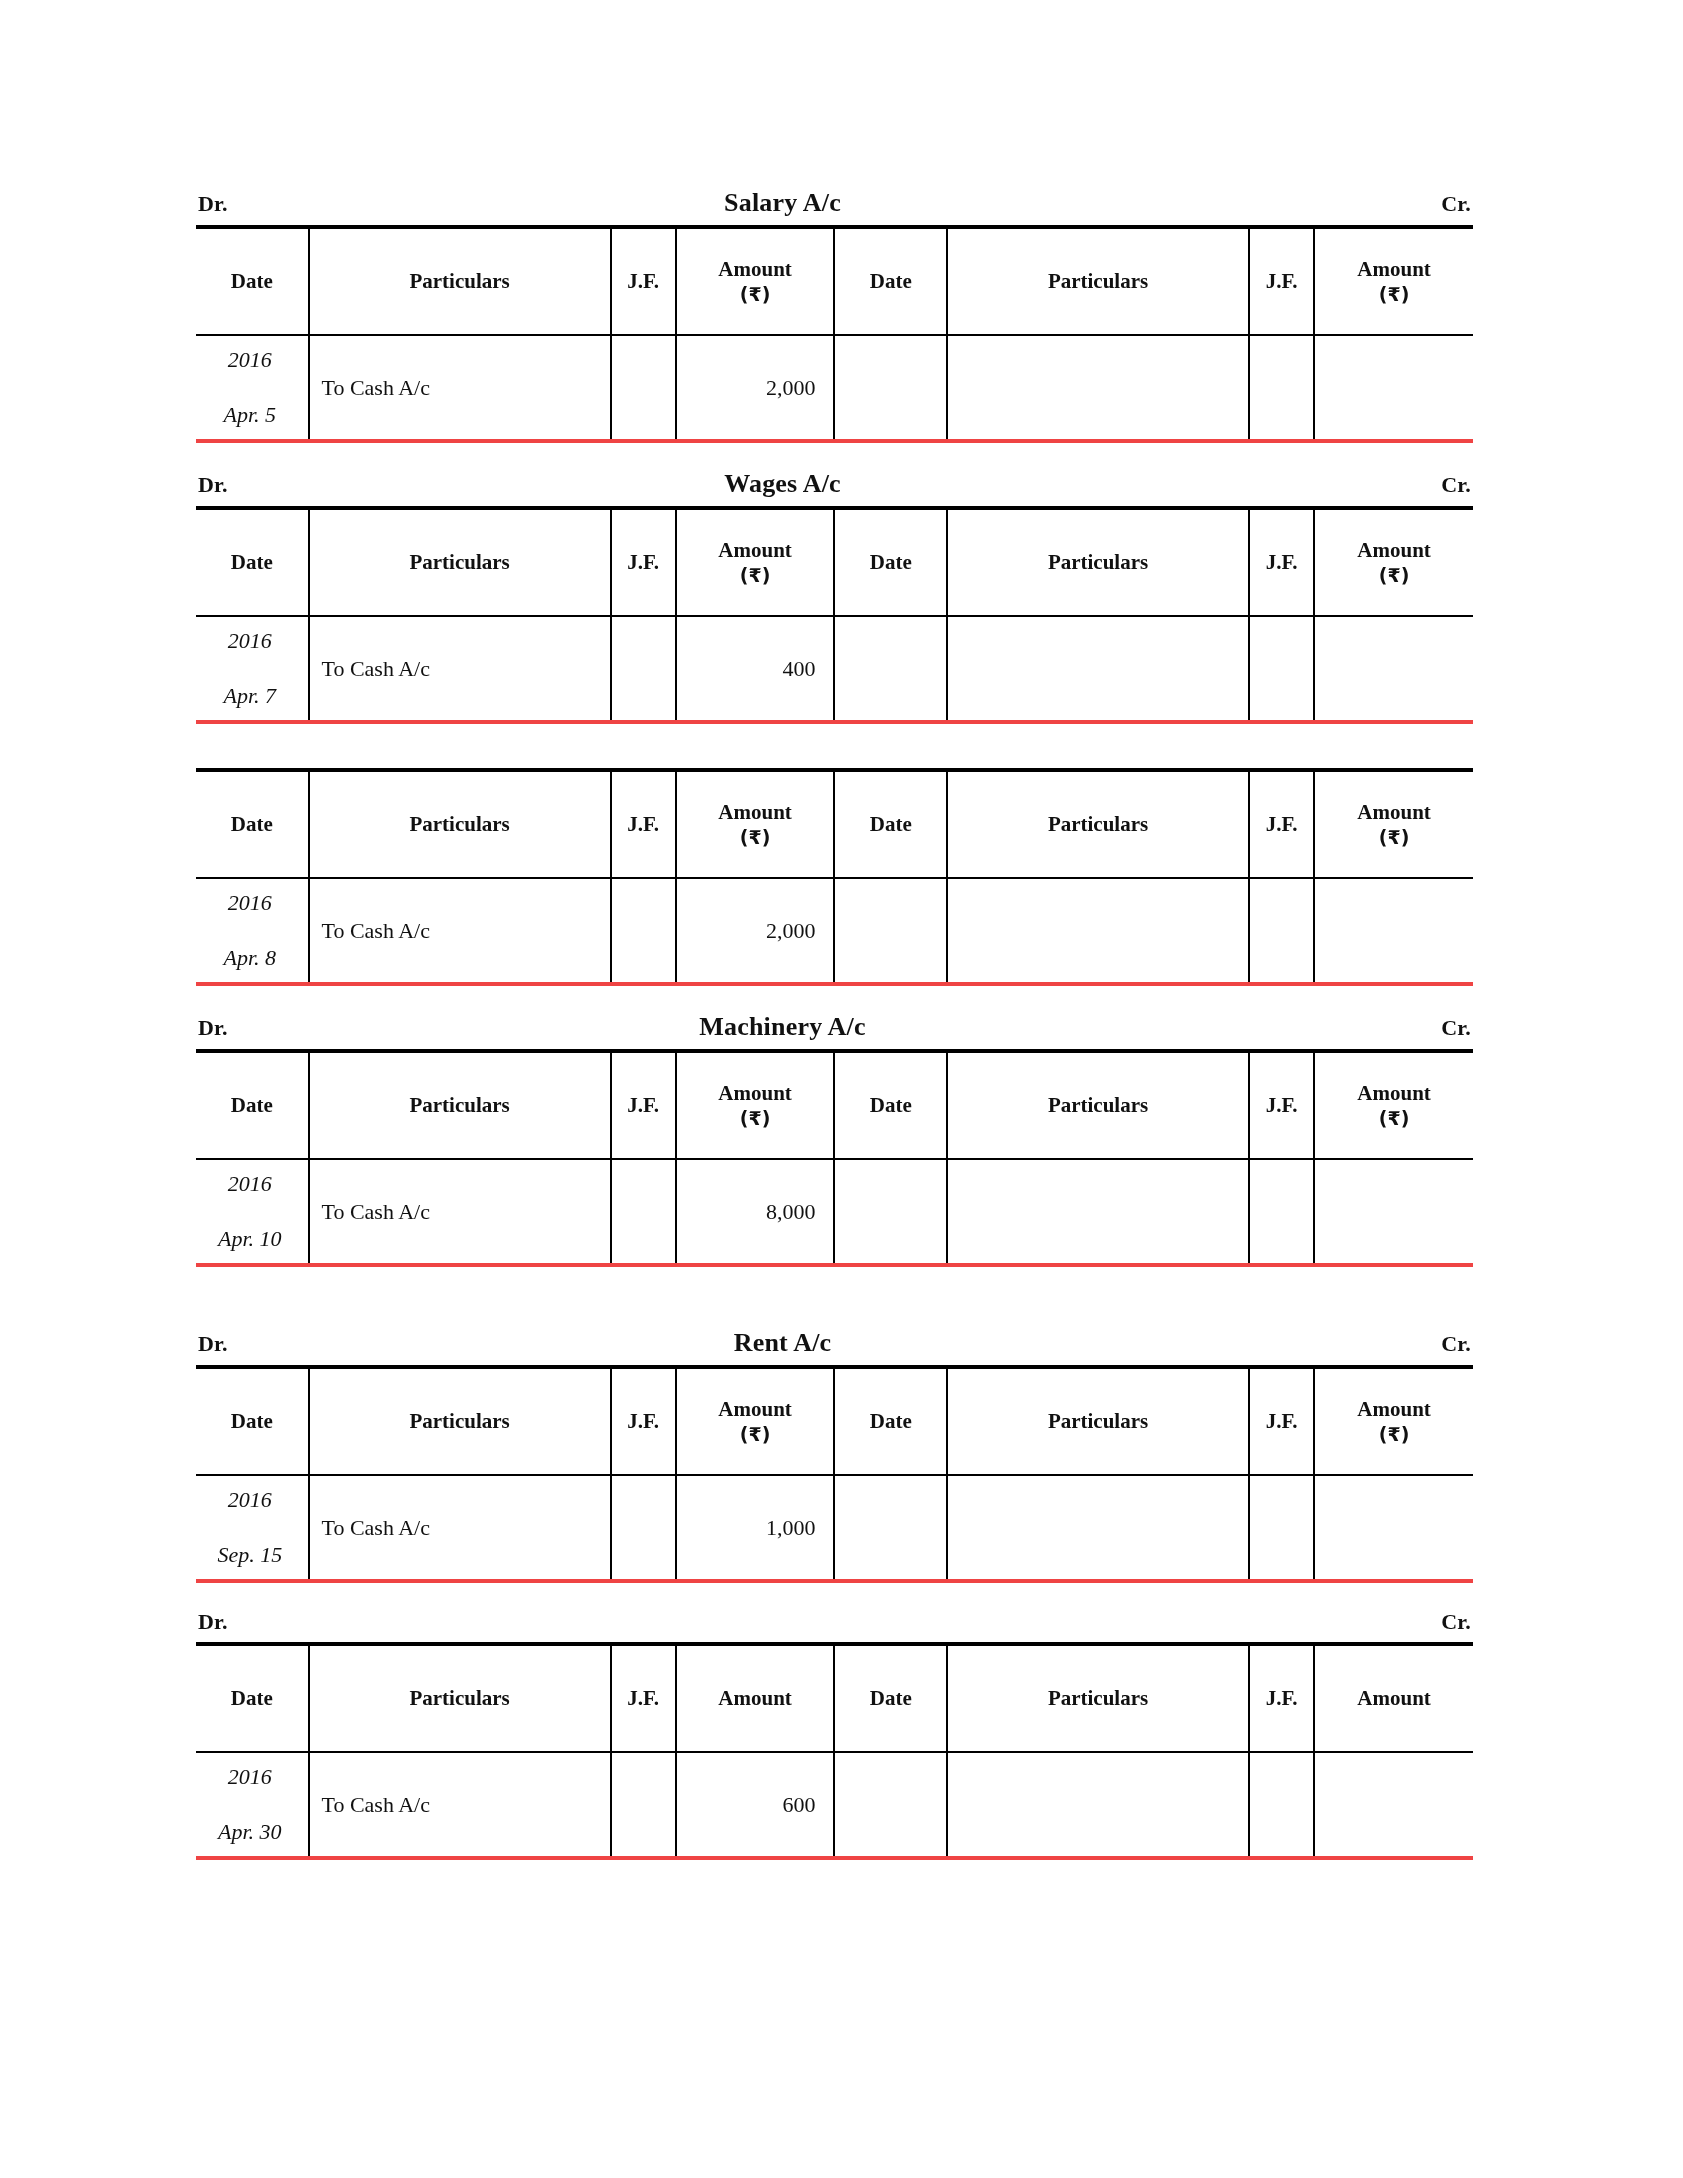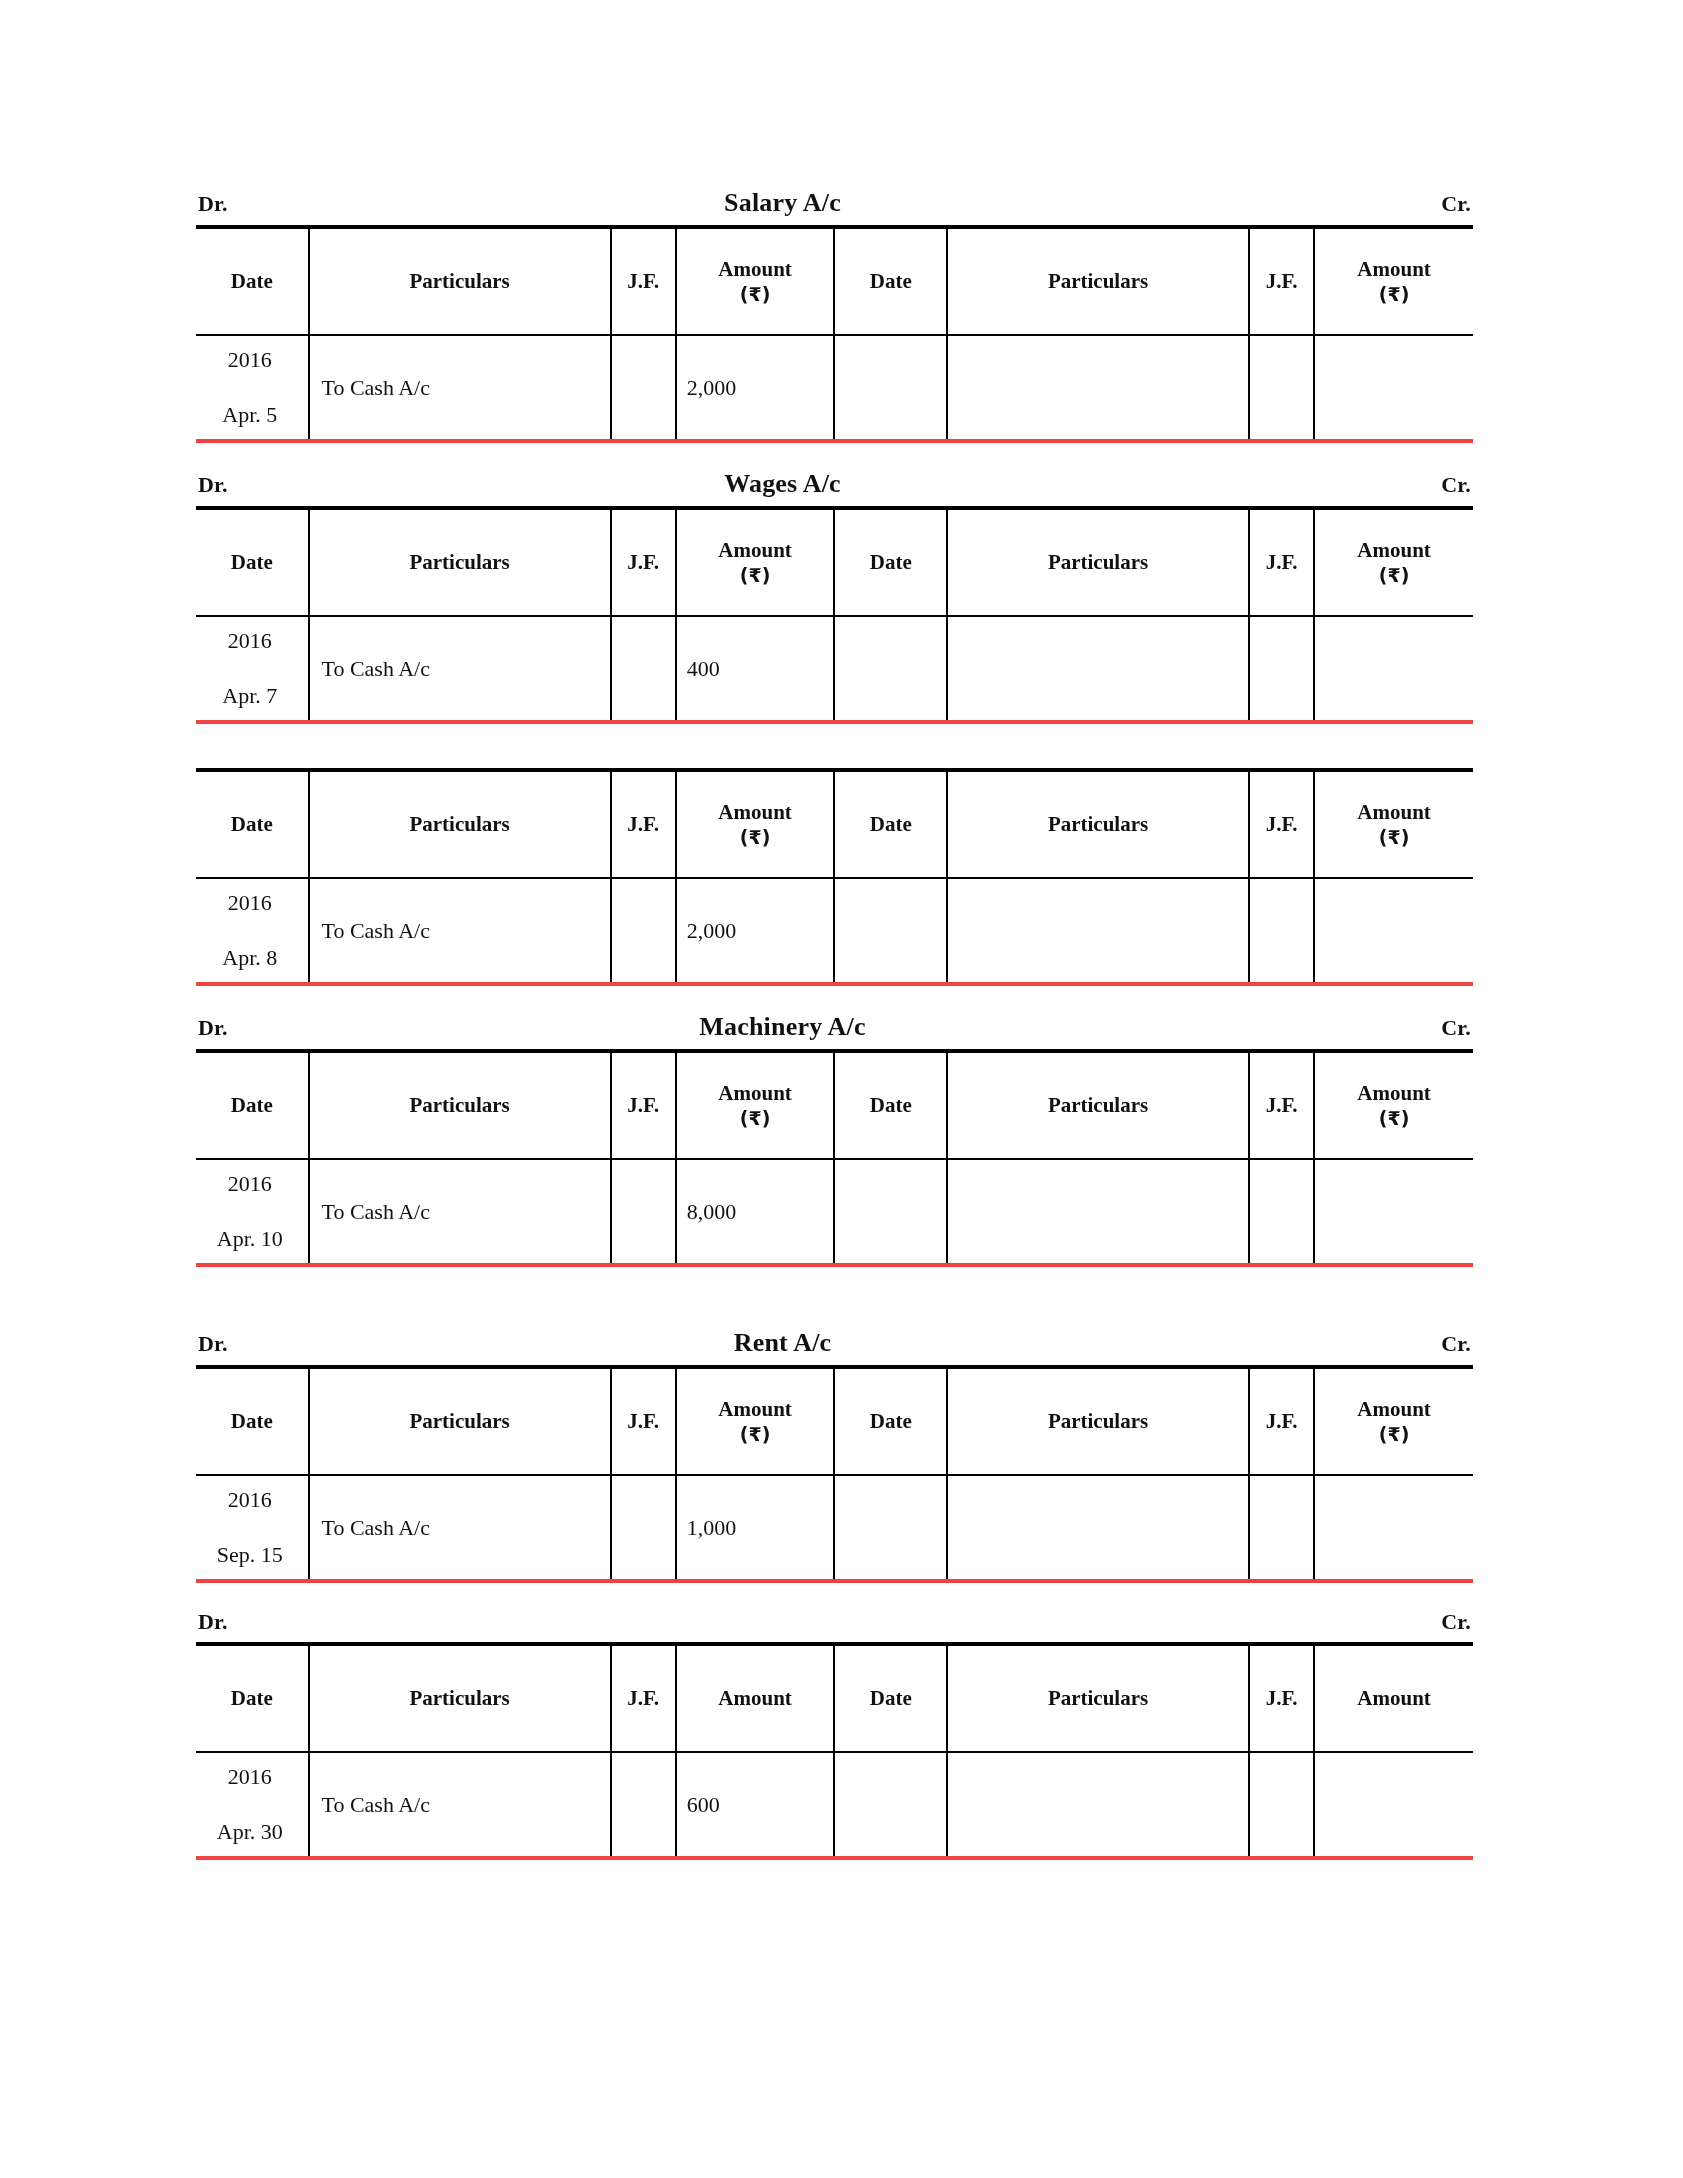--- a/index.html
+++ b/index.html
@@ -81,26 +81,27 @@
 
   table.ledger tr.body td {
     height: 95px;
     font-size: 22px;
     padding: 4px 10px;
   }
   td.c-date {
     text-align: center;
     line-height: 1.22;
     padding-right: 14px !important;
+    font-style: italic;
   }
   td.c-date .d1 { display: block; text-align: center; }
   td.c-date .d2 { display: block; text-align: center; margin-top: 28px; }
   td.c-part { text-align: left; padding-left: 12px !important; }
   td.c-jf { text-align: center; }
-  td.c-amt { text-align: left; padding-right: 18px !important; }
+  td.c-amt { text-align: right; padding-right: 18px !important; }
 
   .gap-sm { height: 26px; }
   .gap-md { height: 44px; }
   .gap-lg { height: 61px; }
 
   .rupee { font-family: "DejaVu Sans", sans-serif; font-size: 19px; }
 
   
   col.w-date   { width: 95px; }
   col.w-part   { width: 255px; }

